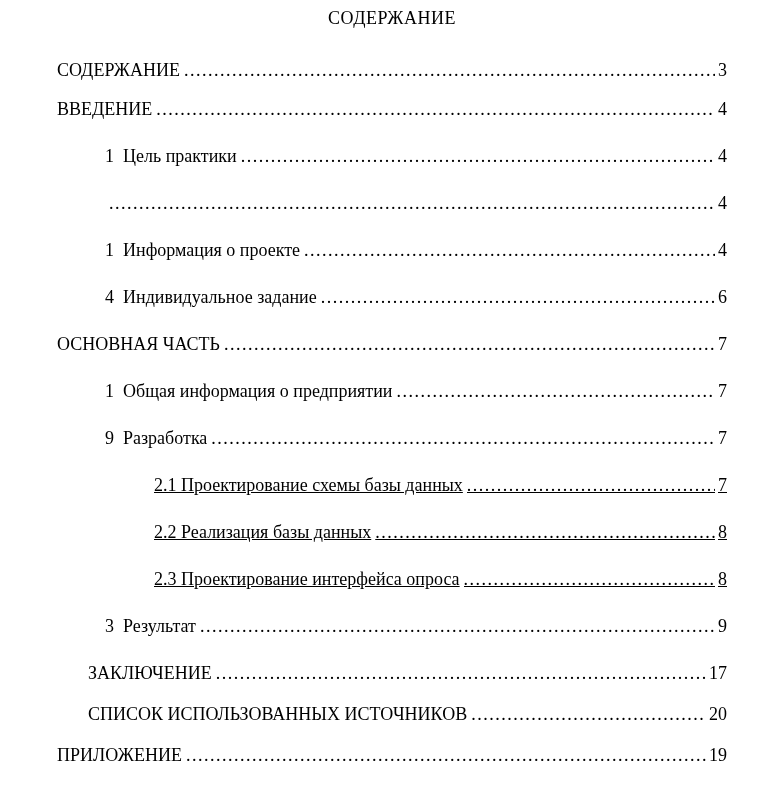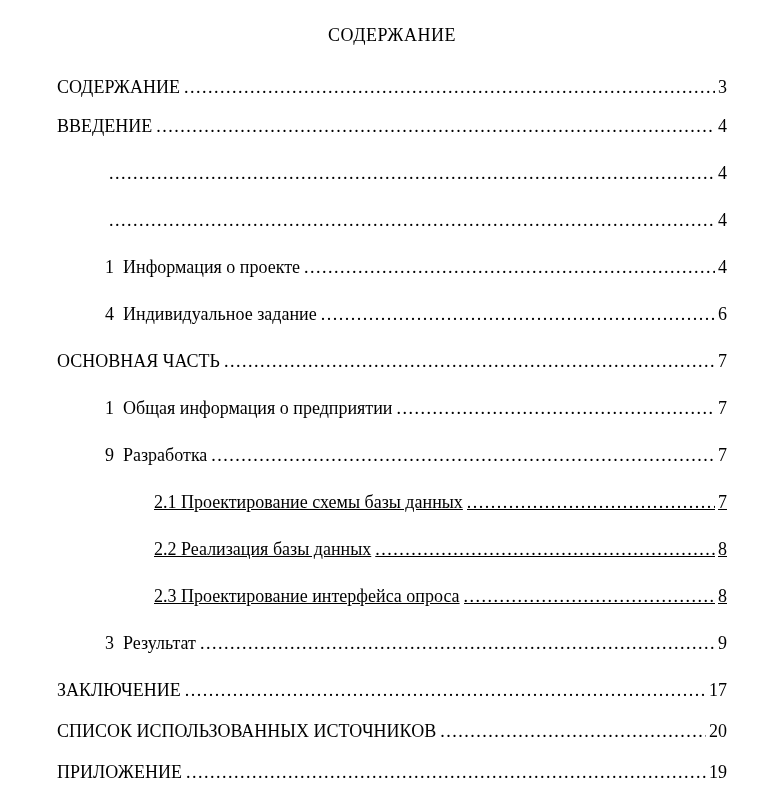--- a/index.html
+++ b/index.html
@@ -9,38 +9,38 @@
   }
   .page {
     width: 757px;
     height: 786px;
     box-sizing: border-box;
     background: #ffffff;
     color: #000000;
     font-family: "Liberation Serif", "DejaVu Serif", serif;
     font-size: 18px;
     line-height: 19px;
-    padding: 26px 30px 0 57px;
+    padding: 9px 30px 0 57px;
     overflow: hidden;
   }
   .toc-title {
     text-align: center;
     margin: 0 0 33px 0;
     font-weight: normal;
     font-size: 18px;
     letter-spacing: 0.5px;
   }
   .toc-row {
     display: flex;
     align-items: baseline;
     margin-bottom: 28px;
     height: 19px;
   }
   .toc-row.gap-sm { margin-bottom: 20px; }
-  .toc-row.gap-tight { margin-bottom: 22px; }
+  .toc-row.gap-tight { margin-bottom: 22px; margin-left: 31px; }
   .toc-row.last { margin-bottom: 0; align-items: flex-end; }
   .toc-row.lvl1 { padding-left: 48px; }
   .toc-row.lvl2 { padding-left: 97px; text-decoration: underline; }
   .label {
     white-space: pre;
     flex: 0 0 auto;
   }
   .dots {
     flex: 1 1 auto;
     min-width: 0;
@@ -70,20 +70,21 @@
     <span class="pagenum">3</span>
   </div>
 
   <div class="toc-row lvl0">
     <span class="label">ВВЕДЕНИЕ</span>
     <span class="dots"></span>
     <span class="pagenum">4</span>
   </div>
 
   <div class="toc-row lvl1">
+    <span class="label">1  Цель практики</span>
     <span class="dots"></span>
     <span class="pagenum">4</span>
   </div>
 
   <div class="toc-row lvl1">
     <span class="dots"></span>
     <span class="pagenum">4</span>
   </div>
 
   <div class="toc-row lvl1">

